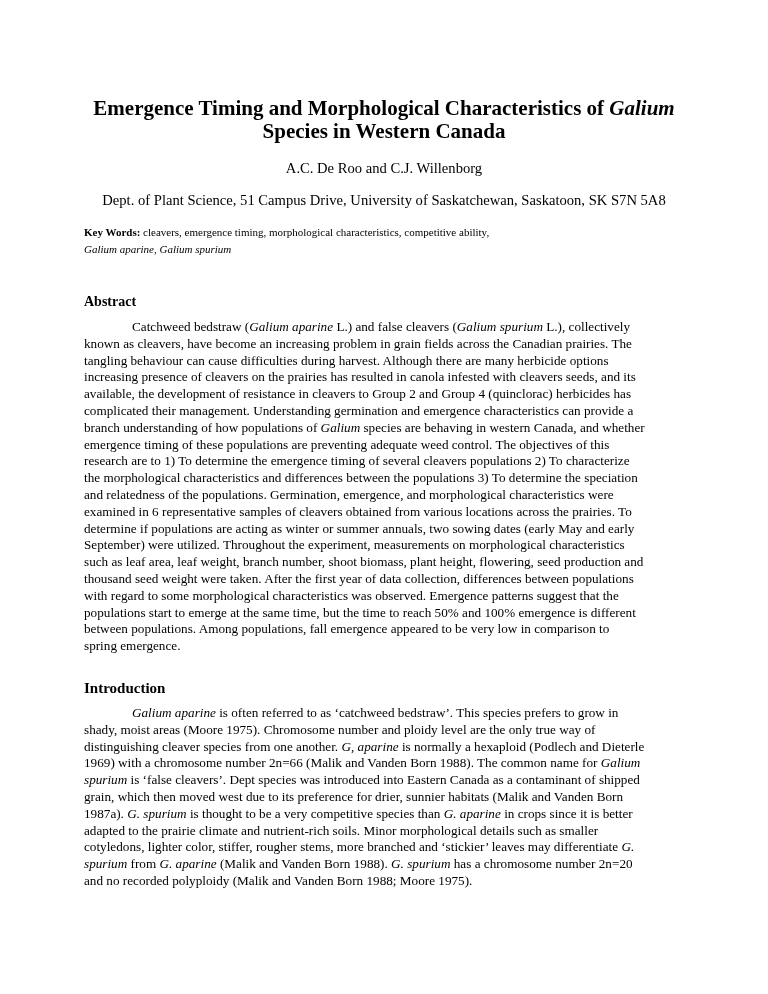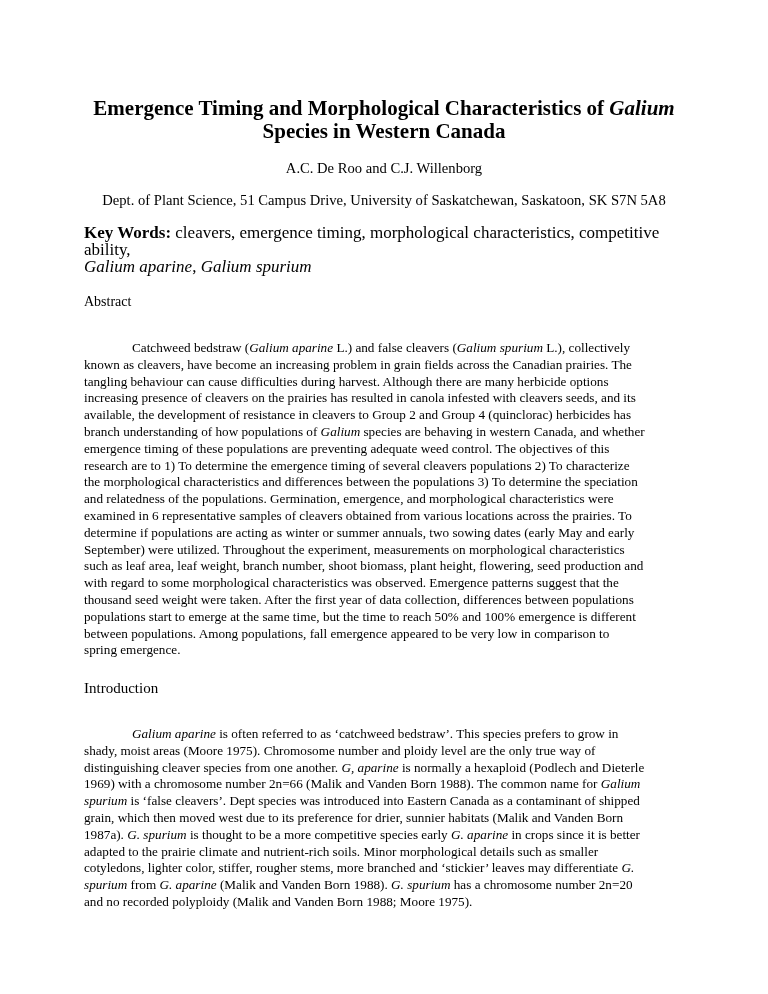--- a/index.html
+++ b/index.html
@@ -6,26 +6,26 @@
   body { width: 768px; height: 994px; position: relative; overflow: hidden;
          font-family: "Liberation Serif", serif; color: #000; }
   .page { position: absolute; left: 0; top: 0; width: 680px; height: 994px; }
   .title { position: absolute; left: 60px; width: 648px; top: 97px;
            text-align: center; font-weight: bold; font-size: 21px; line-height: 23px; }
   .authors { position: absolute; left: 60px; width: 648px; top: 160px;
              text-align: center; font-size: 14.6px; line-height: 17px; }
   .affil { position: absolute; left: 60px; width: 648px; top: 192px;
            text-align: center; font-size: 14.6px; line-height: 17px; }
   .keywords { position: absolute; left: 84px; width: 620px; top: 224px;
-              font-size: 17px; line-height: 17px; }
-  .h { position: absolute; left: 84px; font-weight: normal; }
+              font-size: 11px; line-height: 17px; }
+  .h { position: absolute; left: 84px; font-weight: bold; }
   .h-abstract { top: 294px; font-size: 14px; }
   .h-intro { top: 680px; font-size: 15px; }
   .para { position: absolute; left: 84px; width: 620px; font-size: 13.2px;
-          line-height: 16.8px; text-indent: 48px; text-align: left; margin-top: 21px; }
+          line-height: 16.8px; text-indent: 48px; text-align: left; }
   .p-abstract { top: 319px; }
   .p-intro { top: 705px; }
   .line { display: block; white-space: nowrap; text-indent: 0; }
   .line.first { text-indent: 48px; }
   i { font-style: italic; }
 </style>
 </head>
 <body>
 
 <div class="page">
@@ -44,44 +44,45 @@
     <i>Galium aparine</i><span>, </span><i>Galium spurium</i>
   </div>
 
   <div class="h h-abstract">Abstract</div>
   <div class="para p-abstract">
       <span class="line first"><span>Catchweed bedstraw (</span><i>Galium aparine</i><span> L.) and false cleavers (</span><i>Galium spurium</i><span> L.), collectively</span></span>
       <span class="line"><span>known as cleavers, have become an increasing problem in grain fields across the Canadian prairies.  The</span></span>
       <span class="line"><span>tangling behaviour can cause difficulties during harvest. Although there are many herbicide options</span></span>
       <span class="line"><span>increasing presence of cleavers on the prairies has resulted in canola infested with cleavers seeds, and its</span></span>
       <span class="line"><span>available, the development of resistance in cleavers to Group 2 and Group 4 (quinclorac) herbicides has</span></span>
+      <span class="line"><span>complicated their management. Understanding germination and emergence characteristics can provide a</span></span>
       <span class="line"><span>branch understanding of how populations of </span><i>Galium</i><span> species are behaving in western Canada, and whether</span></span>
       <span class="line"><span>emergence timing of these populations are preventing adequate weed control. The objectives of this</span></span>
       <span class="line"><span>research are to 1) To determine the emergence timing of several cleavers populations 2) To characterize</span></span>
       <span class="line"><span>the morphological characteristics and differences between the populations 3) To determine the speciation</span></span>
       <span class="line"><span>and relatedness of the populations. Germination, emergence, and morphological characteristics were</span></span>
       <span class="line"><span>examined in 6 representative samples of cleavers obtained from various locations across the prairies. To</span></span>
       <span class="line"><span>determine if populations are acting as winter or summer annuals, two sowing dates (early May and early</span></span>
       <span class="line"><span>September) were utilized. Throughout the experiment, measurements on morphological characteristics</span></span>
       <span class="line"><span>such as leaf area, leaf weight, branch number, shoot biomass, plant height, flowering, seed production and</span></span>
+      <span class="line"><span>thousand seed weight were taken. After the first year of data collection, differences between populations</span></span>
       <span class="line"><span>with regard to some morphological characteristics was observed. Emergence patterns suggest that the</span></span>
-      <span class="line"><span>thousand seed weight were taken. After the first year of data collection, differences between populations</span></span>
       <span class="line"><span>populations start to emerge at the same time, but the time to reach 50% and 100% emergence is different</span></span>
       <span class="line"><span>between populations. Among populations, fall emergence appeared to be very low in comparison to</span></span>
       <span class="line"><span>spring emergence.</span></span>
     </div>
 
   <div class="h h-intro">Introduction</div>
   <div class="para p-intro">
       <span class="line first"><i>Galium aparine</i><span> is often referred to as ‘catchweed bedstraw’. This species prefers to grow in</span></span>
       <span class="line"><span>shady, moist areas (Moore 1975). Chromosome number and ploidy level are the only true way of</span></span>
       <span class="line"><span>distinguishing cleaver species from one another. </span><i>G, aparine</i><span> is normally a hexaploid (Podlech and Dieterle</span></span>
       <span class="line"><span>1969) with a chromosome number 2n=66 (Malik and Vanden Born 1988). The common name for </span><i>Galium</i></span>
       <span class="line"><i>spurium</i><span> is ‘false cleavers’. Dept species was introduced into Eastern Canada as a contaminant of shipped</span></span>
       <span class="line"><span>grain, which then moved west due to its preference for drier, sunnier habitats (Malik and Vanden Born</span></span>
-      <span class="line"><span>1987a). </span><i>G. spurium</i><span> is thought to be a more competitive species early </span><i>G. aparine</i><span> in crops since it is better</span></span>
+      <span class="line"><span>1987a). </span><i>G. spurium</i><span> is thought to be a very competitive species than </span><i>G. aparine</i><span> in crops since it is better</span></span>
       <span class="line"><span>adapted to the prairie climate and nutrient-rich soils. Minor morphological details such as smaller</span></span>
       <span class="line"><span>cotyledons, lighter color, stiffer, rougher stems, more branched and ‘stickier’ leaves may differentiate </span><i>G.</i></span>
       <span class="line"><i>spurium</i><span> from </span><i>G. aparine</i><span> (Malik and Vanden Born 1988). </span><i>G. spurium</i><span> has a chromosome number 2n=20</span></span>
       <span class="line"><span>and no recorded polyploidy (Malik and Vanden Born 1988; Moore 1975).</span></span>
     </div>
 
 </div>
 
 </body></html>

